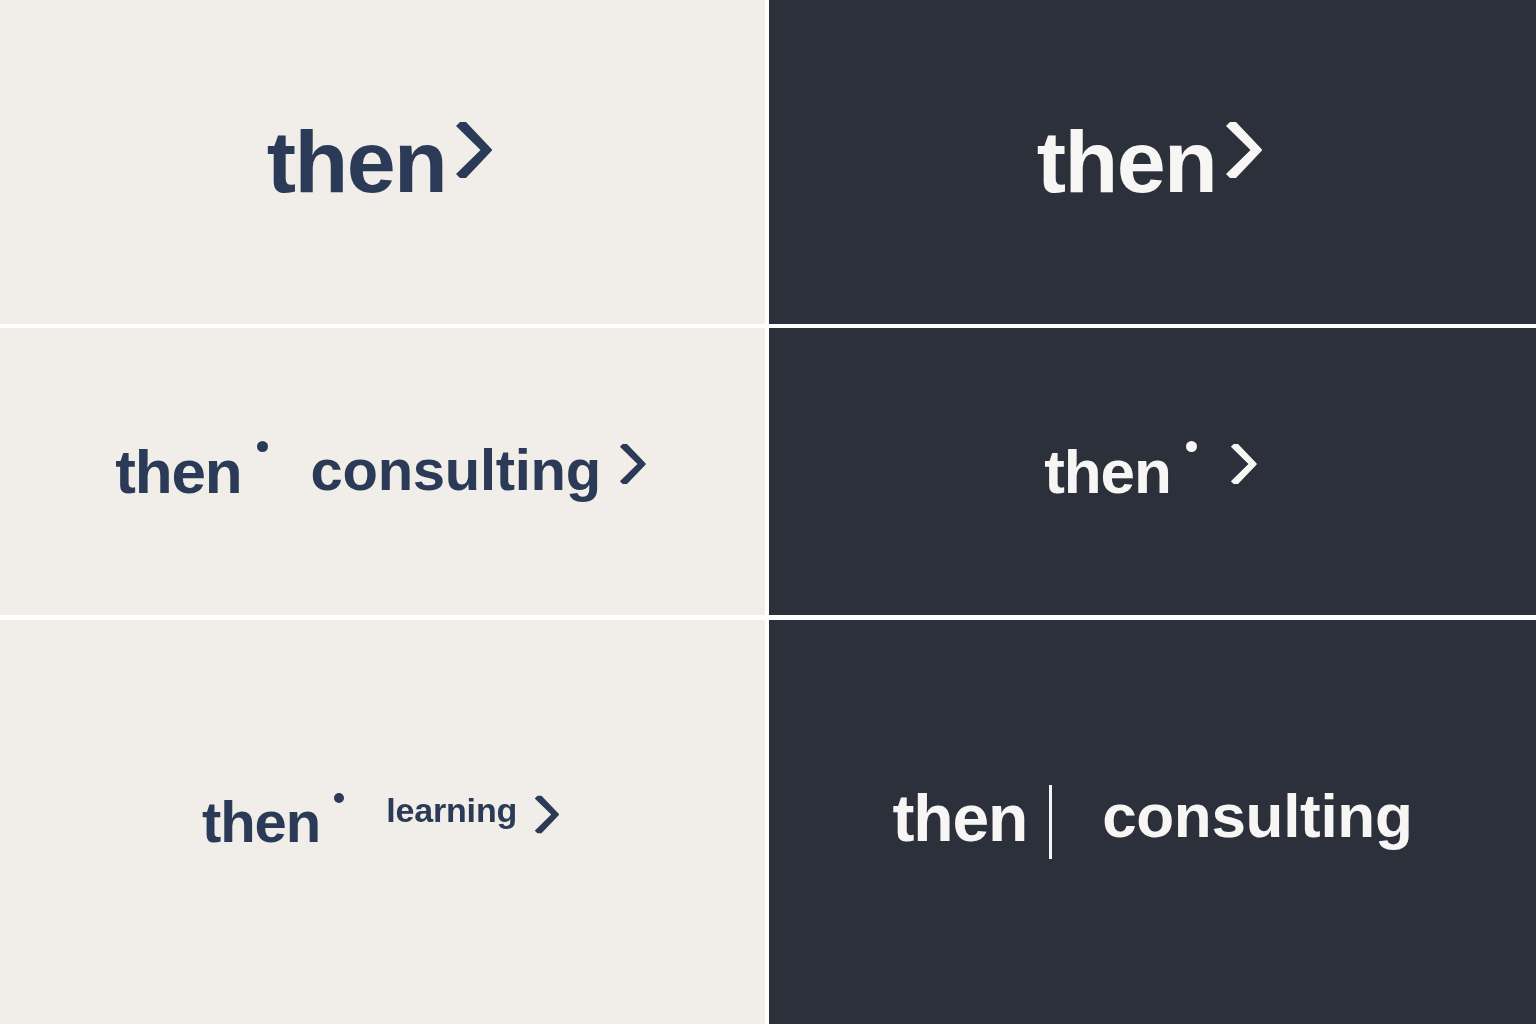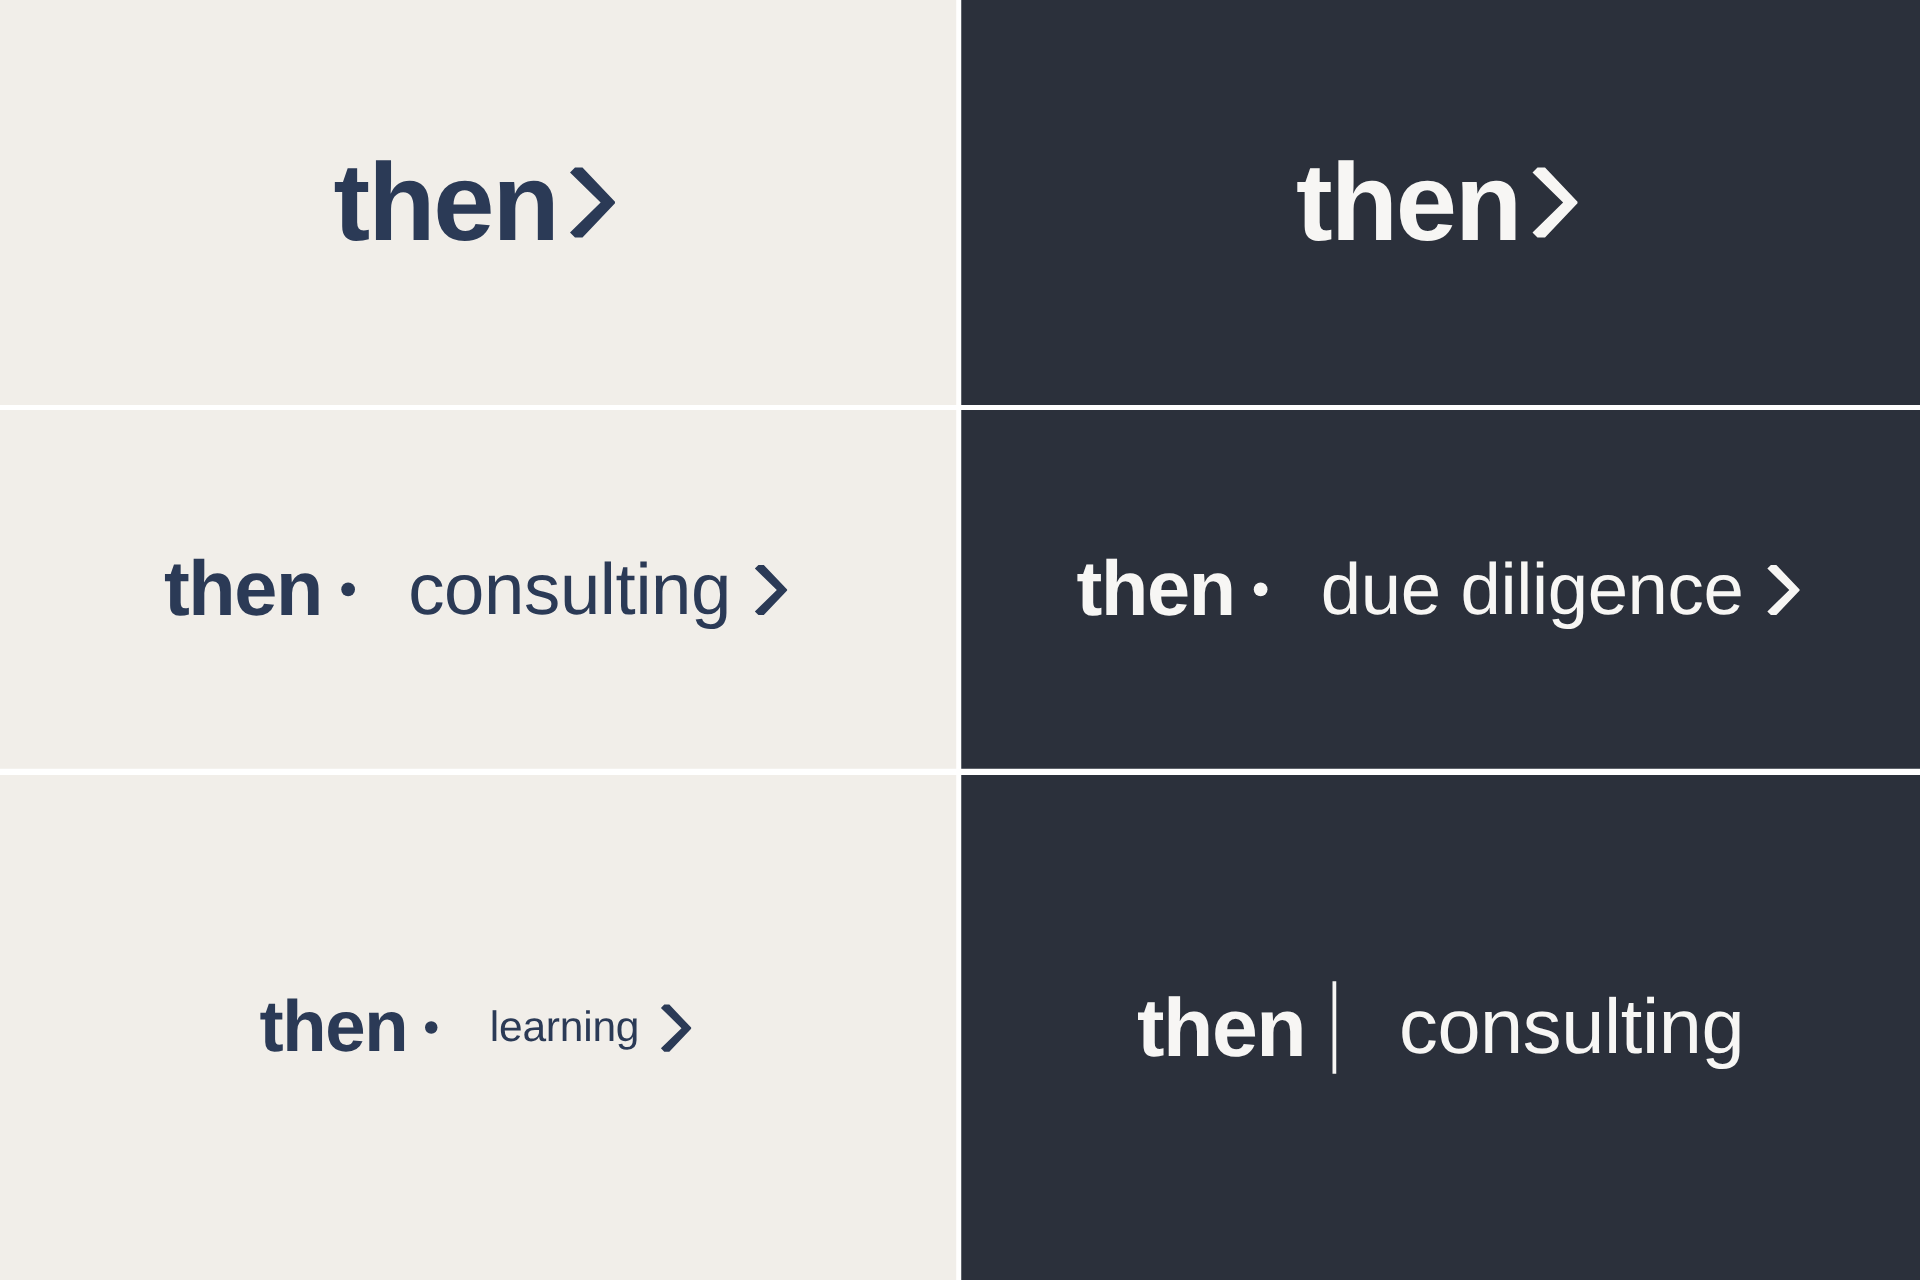--- a/index.html
+++ b/index.html
@@ -38,34 +38,33 @@
   .cell-r2c2 { left: 769px; top: 328px; width: 767px; height: 287px; }
   .cell-r3c1 { left: 0;    top: 620px; width: 765px; height: 404px; }
   .cell-r3c2 { left: 769px; top: 620px; width: 767px; height: 404px; }
 
   .bg-light { background: #F1EEE9; }
   .bg-dark  { background: #2B303B; }
 
   
   .lockup {
     display: flex;
-    align-items: center;
     white-space: nowrap;
     line-height: 1;
   }
 
   .wordmark {
     font-family: "Liberation Sans", sans-serif;
     font-weight: 700;
     letter-spacing: -0.018em;
   }
 
   .descriptor {
     font-family: "Liberation Sans", sans-serif;
-    font-weight: 400;
+    font-weight: 700;
     letter-spacing: -0.005em;
     margin-left: 28px;
   }
 
   .ink-navy  { color: #2B3A56; }
   .ink-white { color: #F7F6F4; }
 
   
   .sep-dot {
     border-radius: 50%;
@@ -141,21 +140,20 @@
           <path d="M8 4 L14 4 L40 31.4 L40 32.6 L14 60 L8 60 L4 56 L28.5 32 L4 8 Z" fill="currentColor"></path>
         </svg>
       </span>
     </div>
   </div>
 
   <div class="cell cell-r2c2 bg-dark">
     <div class="lockup size-lockup ink-white">
       <span class="wordmark">then</span>
       <span class="sep-dot"></span>
-      <span class="descriptor">due diligence</span>
       <span class="chevron">
         <svg viewBox="0 0 46 64" width="33" height="46" aria-hidden="true">
           <path d="M8 4 L14 4 L40 31.4 L40 32.6 L14 60 L8 60 L4 56 L28.5 32 L4 8 Z" fill="currentColor"></path>
         </svg>
       </span>
     </div>
   </div>
 
   <div class="cell cell-r3c1 bg-light">
     <div class="lockup size-lockup-sm ink-navy">

